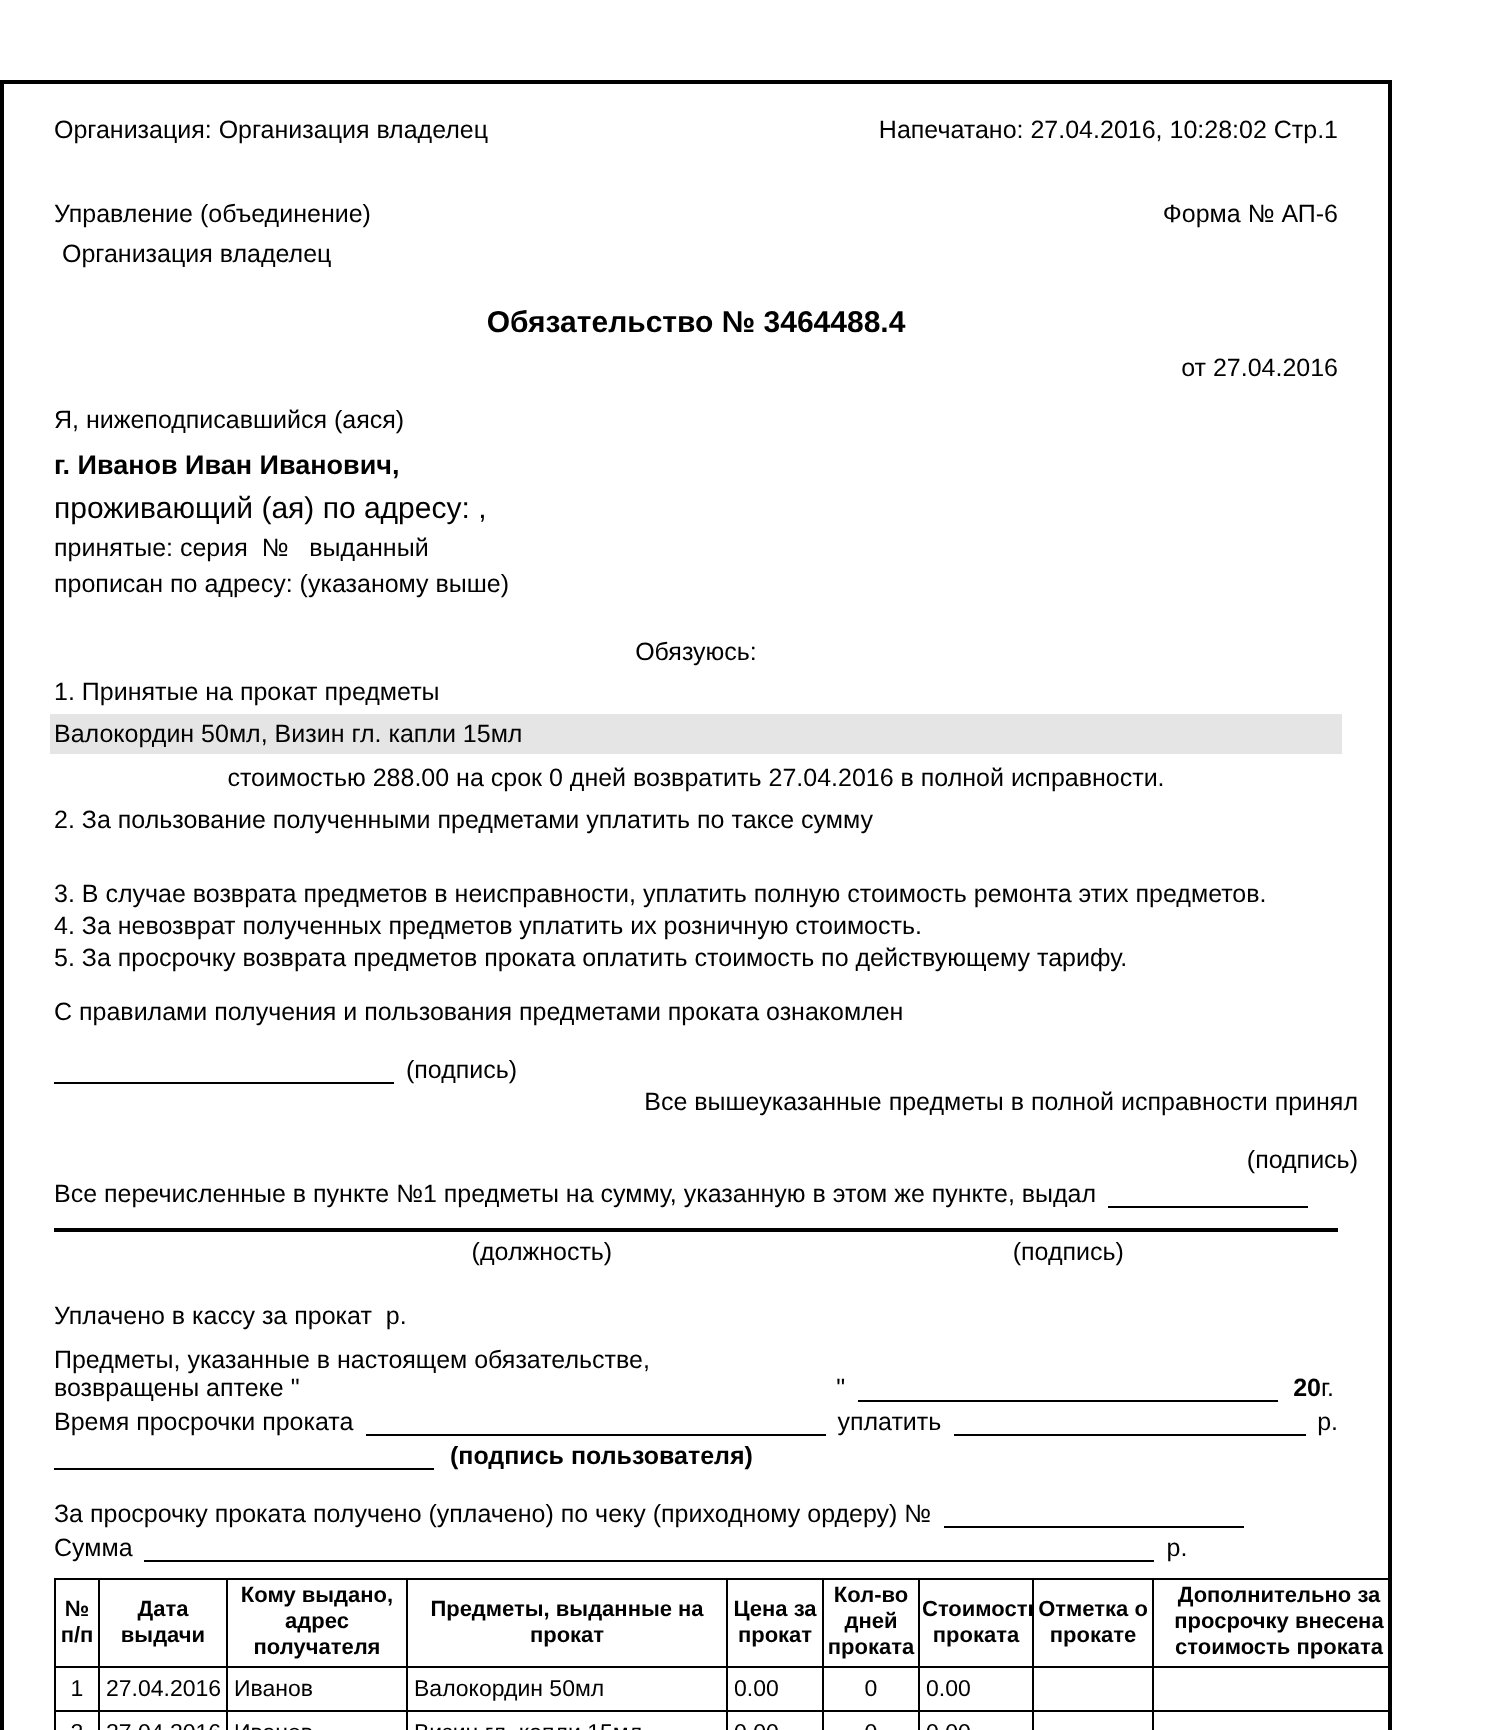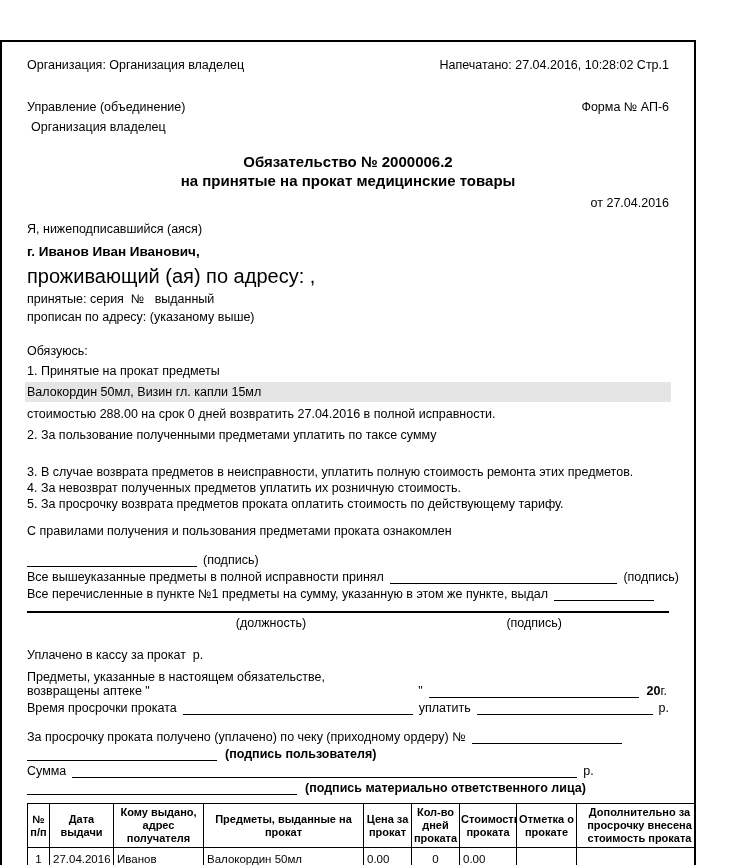--- a/index.html
+++ b/index.html
@@ -8,33 +8,33 @@
         padding:16px 25px 0 25px;overflow:hidden;font-size:12.5px;background:#fff;margin-top:40px;}
   .row{display:flex;justify-content:space-between;}
   .flexline{display:flex;align-items:flex-end;}
   .pre{white-space:pre-wrap;}
   .hdr-row2{margin-top:28px;align-items:flex-end;}
   .org-owner{margin-top:6px;padding-left:4px;}
   .title{margin-top:18px;text-align:center;font-weight:bold;font-size:15px;line-height:19px;}
   .date-right{margin-top:6px;text-align:right;}
   .intro{margin-top:12px;}
   .name{margin-top:8px;font-weight:bold;font-size:13.5px;}
-  .address{margin-top:6px;font-size:20px;}
+  .address{margin-top:6px;font-size:15px;}
   .passport{margin-top:4px;}
   .registered{margin-top:4px;}
-  .oblig-heading{margin-top:20px;}
+  .oblig-heading{margin-top:20px;text-align:center;}
   .item1{margin-top:6px;}
   .highlight{margin-top:4px;padding:3px 2px;margin-left:-2px;margin-right:-2px;}
-  .cost{margin-top:5px;}
+  .cost{margin-top:5px;text-align:center;}
   .item2{margin-top:7px;}
   .items345{margin-top:22px;line-height:16px;}
   .rules{margin-top:12px;}
   .blank{display:inline-block;border-bottom:1px solid #000;height:14px;flex:0 0 auto;}
   .sig1{margin-top:14px;}
-  .sig2{margin-top:2px;width:652px;}
+  .sig2{margin-top:2px;width:652px;flex-direction:column;}
   .sig3{margin-top:2px;}
   .grow{flex:1 1 auto;}
   .fullline{margin-top:2px;border-bottom:2px solid #000;height:8px;}
   .sig-labels{position:relative;height:16px;margin-top:3px;}
   .sig-labels span{position:absolute;transform:translateX(-50%);}
   .pos-label{left:38%;}
   .sign-label-bottom{left:79%;}
   .paid{margin-top:16px;}
   .returned-line{margin-top:8px;}
   .tight{margin-top:2px;}
@@ -62,22 +62,21 @@
     <span>Напечатано: 27.04.2016, 10:28:02 Стр.1</span>
   </div>
 
   <div class="row hdr-row2">
     <span>Управление (объединение)</span>
     <span>Форма № АП-6</span>
   </div>
   <div class="org-owner">Организация владелец</div>
 
   <div class="title">
-    <div>Обязательство № 2000006.2</div>
-    <div>на принятые на прокат медицинские товары</div>
+    <div>Обязательство № 3464488.4</div>
   </div>
   <div class="date-right">от 27.04.2016</div>
 
   <div class="intro">Я, нижеподписавшийся (аяся)</div>
   <div class="name">г. Иванов Иван Иванович,</div>
   <div class="address pre">проживающий (ая) по адресу: ,</div>
   <div class="passport pre">принятые: серия  №   выданный</div>
   <div class="registered">прописан по адресу: (указаному выше)</div>
 
   <div class="oblig-heading">Обязуюсь:</div>
@@ -126,40 +125,36 @@
   </div>
 
   <div class="flexline tight">
     <span>Время просрочки проката</span>
     <span class="blank ml6" style="width:230px"></span>
     <span class="ml6">уплатить</span>
     <span class="blank grow ml6"></span>
     <span class="ml6">р.</span>
   </div>
 
+  <div class="flexline tight">
+    <span class="blank" style="width:190px"></span>
+    <span class="ml8">(подпись пользователя)</span>
+  </div>
+
   <div class="flexline received-line">
     <span>За просрочку проката получено (уплачено) по чеку (приходному ордеру) №</span>
     <span class="blank ml6" style="width:150px"></span>
-  </div>
-
-  <div class="flexline tight">
-    <span class="blank" style="width:190px"></span>
-    <span class="ml8">(подпись пользователя)</span>
   </div>
 
   <div class="flexline tight">
     <span>Сумма</span>
     <span class="blank ml6" style="width:505px"></span>
     <span class="ml6">р.</span>
   </div>
 
-  <div class="flexline tight">
-    <span class="blank" style="width:270px"></span>
-    <span class="ml8">(подпись материально ответственного лица)</span>
-  </div>
 
   <table>
     <colgroup>
       <col style="width:22px">
         <col style="width:64px">
         <col style="width:90px">
       <col style="width:160px">
         <col style="width:48px">
         <col style="width:48px">
       <col style="width:57px">

